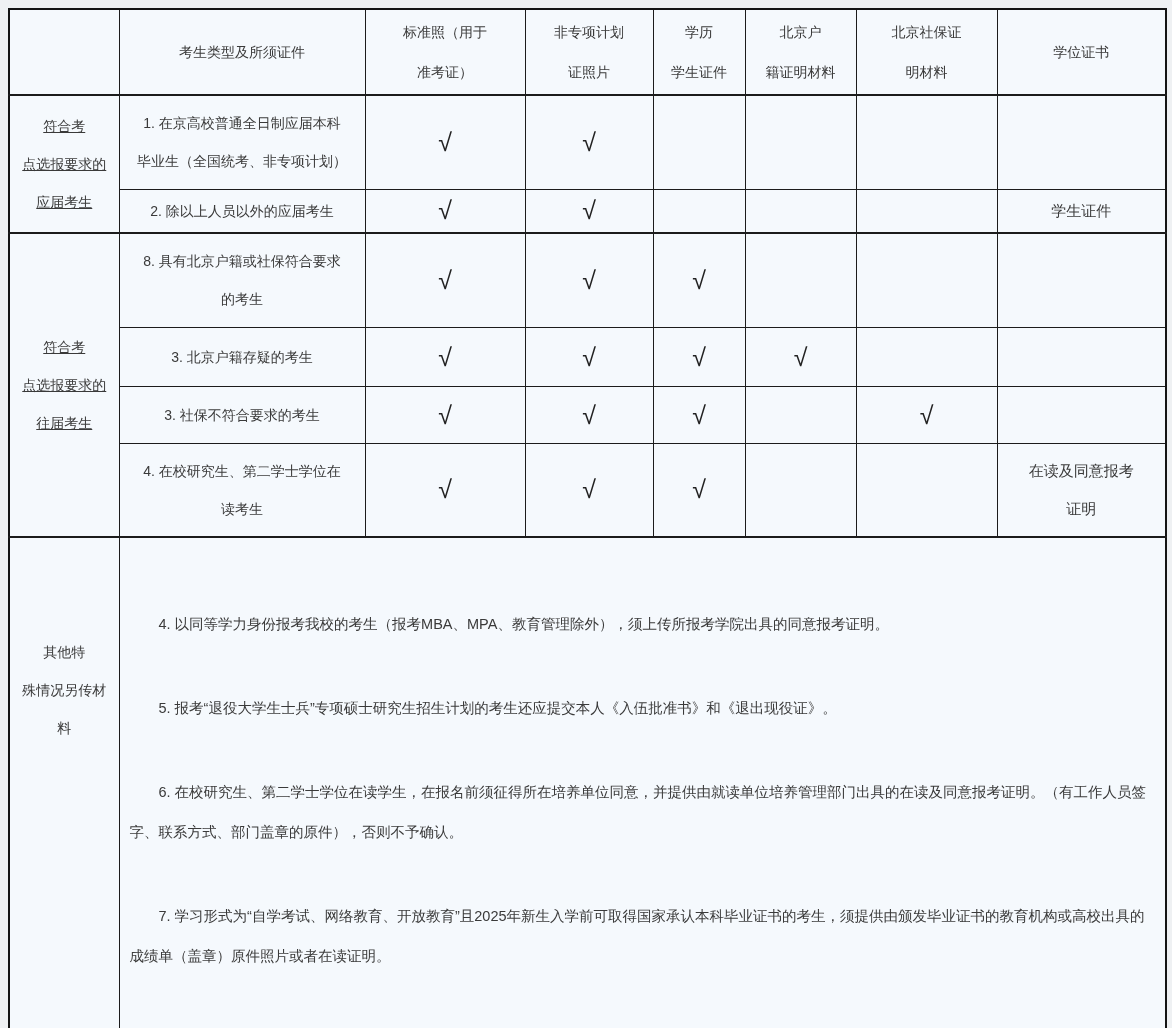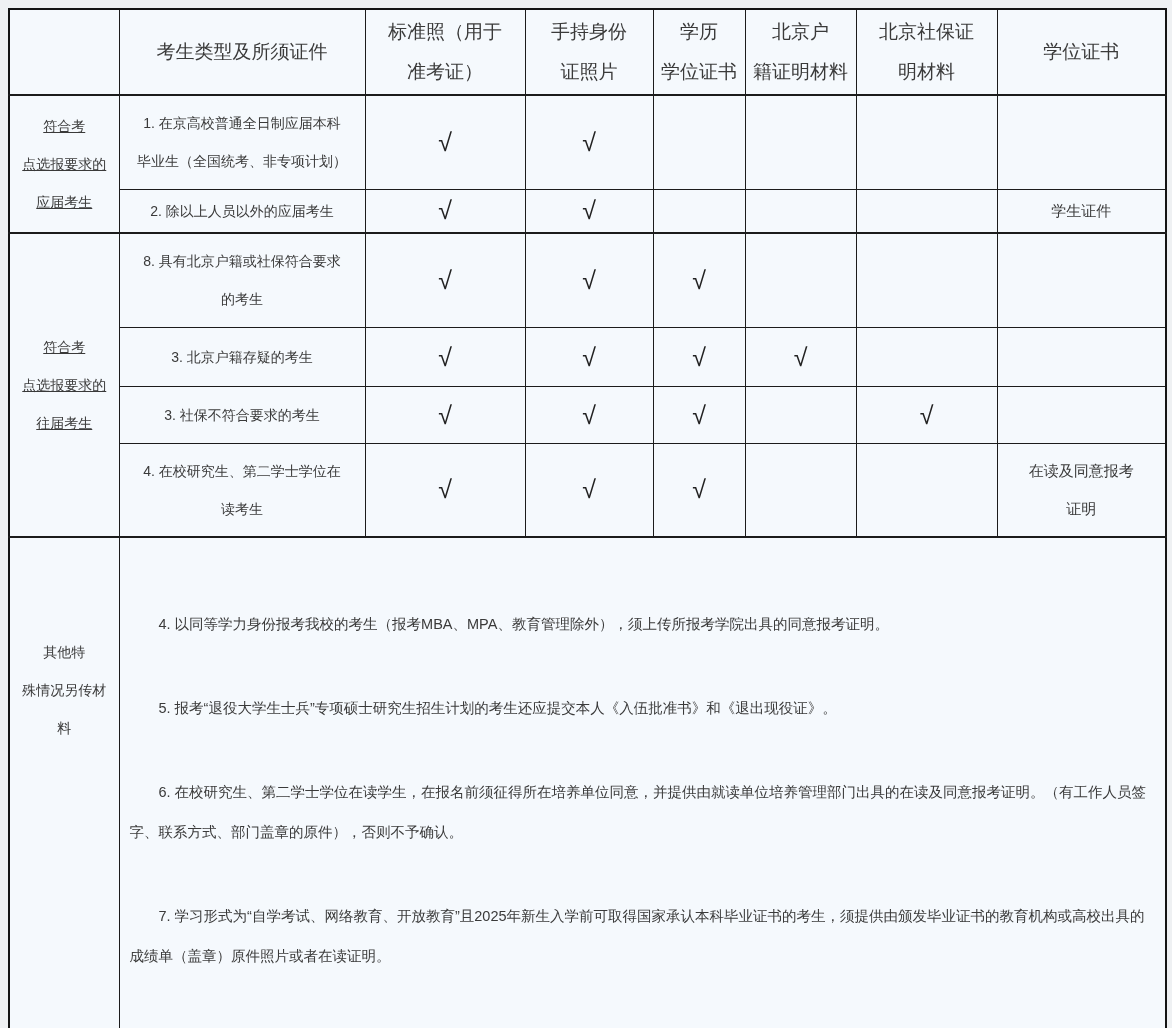--- a/index.html
+++ b/index.html
@@ -20,21 +20,21 @@
   th,td{
     border:1.5px solid #1c1c1c;
     font-weight:normal;
     text-align:center;
     vertical-align:middle;
     white-space:pre-line;
     padding:2px 6px;
     font-size:14px;
     color:#3a3a3a;
   }
-  th{font-size:19px;line-height:40px;margin-left:8px;}
+  th{font-size:14px;line-height:40px;margin-left:8px;}
   .type-cell{font-size:14px;line-height:38px;padding:2px 8px;}
   .check-cell{font-size:25px;color:#222;}
   .group-label{font-size:14px;line-height:38px;text-decoration:underline;}
   .other-cell{font-size:15px;line-height:38px;}
   .sep td{border-top-width:2.5px;}
   tr.h-header{height:84px;}
   tr.r-a1{height:94px;}
   tr.r-a2{height:36px;}
   tr.r-b1{height:95px;}
   tr.r-b2{height:59px;}
@@ -80,24 +80,24 @@
     <col style="width:141px">
     <col style="width:169px">
   </colgroup>
 
   <tbody>
       <tr class="h-header">
     <th></th>
     <th>考生类型及所须证件</th>
     <th>标准照（用于
 准考证）</th>
-    <th>手持身份
+    <th>非专项计划
 证照片</th>
     <th>学历
-学位证书</th>
+学生证件</th>
     <th>北京户
 籍证明材料</th>
     <th>北京社保证
 明材料</th>
     <th>学位证书</th>
   </tr>
 
   <tr class="r-a1 sep">
     <td class="group-label" rowspan="2">符合考
 点选报要求的

